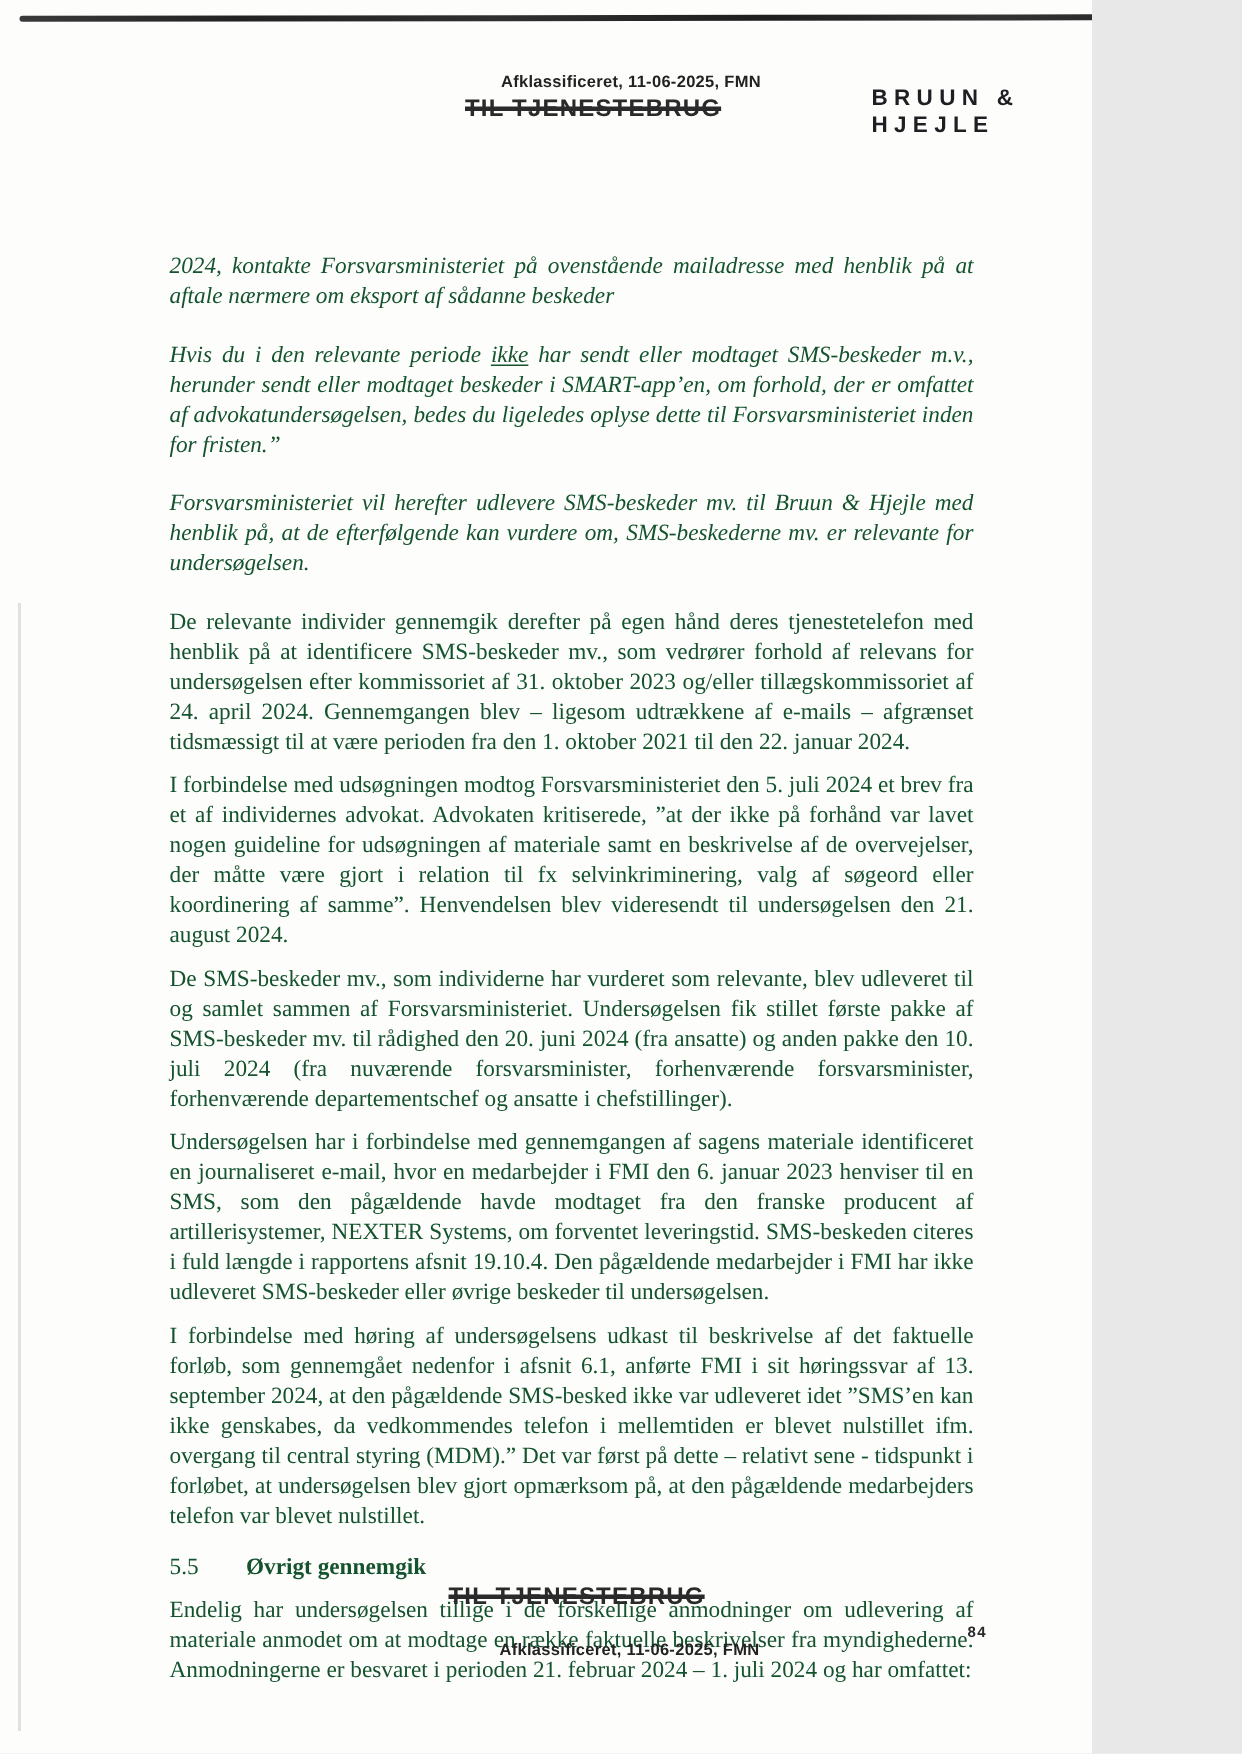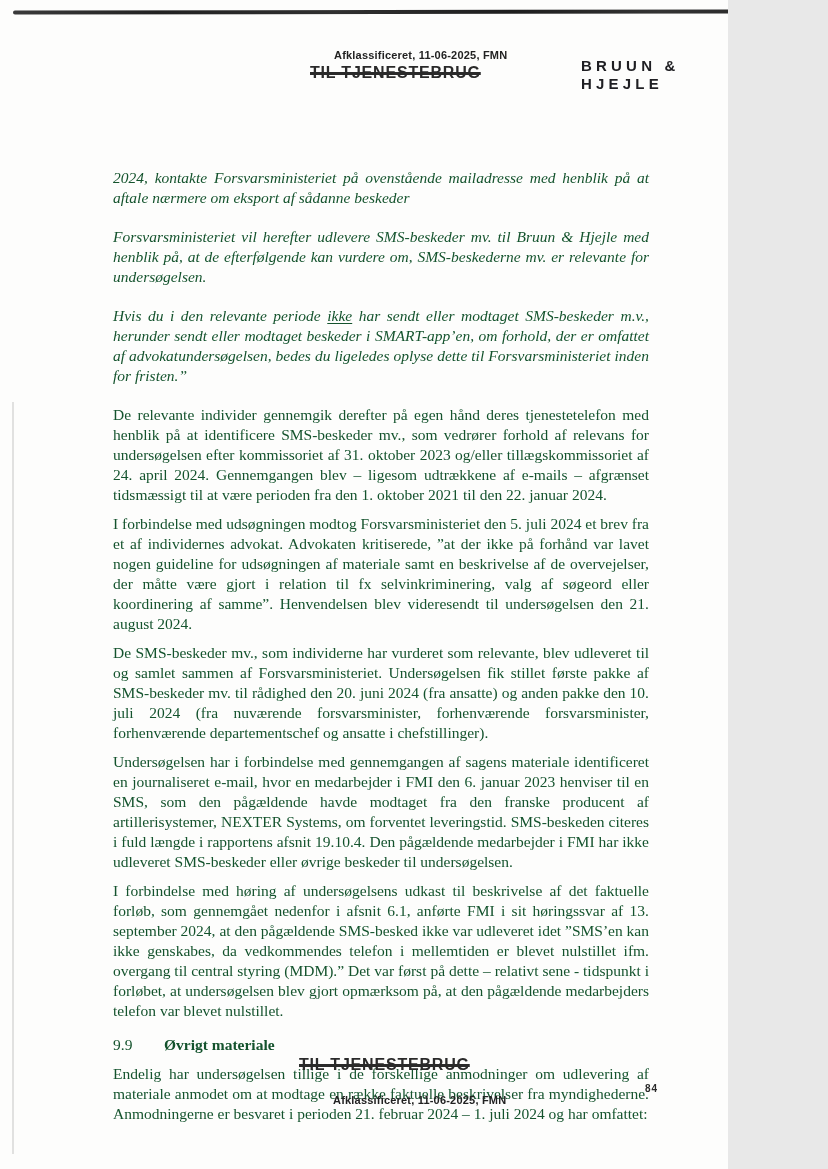--- a/index.html
+++ b/index.html
@@ -133,28 +133,28 @@
   <div class="scan-line-left"></div>
 
   <div class="declass-top">Afklassificeret, 11-06-2025, FMN</div>
 
   <div class="classification-top">TIL TJENESTEBRUG</div>
 
   <div class="firm-logo">BRUUN &amp; HJEJLE</div>
 
   <div class="doc-body">
       <p class="para quote"><span>2024, kontakte Forsvarsministeriet på ovenstående mailadresse med henblik på at aftale nærmere om eksport af sådanne beskeder</span></p>
+      <p class="para quote"><span>Hvis du i den relevante periode </span><span class="u">ikke</span><span> har sendt eller modtaget SMS-beskeder m.v., herunder sendt eller modtaget beskeder i SMART-app’en, om forhold, der er omfattet af advokatundersøgelsen, bedes du ligeledes oplyse dette til Forsvarsministeriet inden for fristen.”</span></p>
       <p class="para quote"><span>Forsvarsministeriet vil herefter udlevere SMS-beskeder mv. til Bruun &amp; Hjejle med henblik på, at de efterfølgende kan vurdere om, SMS-beskederne mv. er relevante for undersøgelsen.</span></p>
-      <p class="para quote"><span>Hvis du i den relevante periode </span><span class="u">ikke</span><span> har sendt eller modtaget SMS-beskeder m.v., herunder sendt eller modtaget beskeder i SMART-app’en, om forhold, der er omfattet af advokatundersøgelsen, bedes du ligeledes oplyse dette til Forsvarsministeriet inden for fristen.”</span></p>
       <p class="para body"><span>De relevante individer gennemgik derefter på egen hånd deres tjenestetelefon med henblik på at identificere SMS-beskeder mv., som vedrører forhold af relevans for undersøgelsen efter kommissoriet af 31. oktober 2023 og/eller tillægskommissoriet af 24. april 2024. Gennemgangen blev – ligesom udtrækkene af e-mails – afgrænset tidsmæssigt til at være perioden fra den 1. oktober 2021 til den 22. januar 2024.</span></p>
       <p class="para body"><span>I forbindelse med udsøgningen modtog Forsvarsministeriet den 5. juli 2024 et brev fra et af individernes advokat. Advokaten kritiserede, ”at der ikke på forhånd var lavet nogen guideline for udsøgningen af materiale samt en beskrivelse af de overvejelser, der måtte være gjort i relation til fx selvinkriminering, valg af søgeord eller koordinering af samme”. Henvendelsen blev videresendt til undersøgelsen den 21. august 2024.</span></p>
       <p class="para body"><span>De SMS-beskeder mv., som individerne har vurderet som relevante, blev udleveret til og samlet sammen af Forsvarsministeriet. Undersøgelsen fik stillet første pakke af SMS-beskeder mv. til rådighed den 20. juni 2024 (fra ansatte) og anden pakke den 10. juli 2024 (fra nuværende forsvarsminister, forhenværende forsvarsminister, forhenværende departementschef og ansatte i chefstillinger).</span></p>
       <p class="para body"><span>Undersøgelsen har i forbindelse med gennemgangen af sagens materiale identificeret en journaliseret e-mail, hvor en medarbejder i FMI den 6. januar 2023 henviser til en SMS, som den pågældende havde modtaget fra den franske producent af artillerisystemer, NEXTER Systems, om forventet leveringstid. SMS-beskeden citeres i fuld længde i rapportens afsnit 19.10.4. Den pågældende medarbejder i FMI har ikke udleveret SMS-beskeder eller øvrige beskeder til undersøgelsen.</span></p>
       <p class="para body"><span>I forbindelse med høring af undersøgelsens udkast til beskrivelse af det faktuelle forløb, som gennemgået nedenfor i afsnit 6.1, anførte FMI i sit høringssvar af 13. september 2024, at den pågældende SMS-besked ikke var udleveret idet ”SMS’en kan ikke genskabes, da vedkommendes telefon i mellemtiden er blevet nulstillet ifm. overgang til central styring (MDM).” Det var først på dette – relativt sene - tidspunkt i forløbet, at undersøgelsen blev gjort opmærksom på, at den pågældende medarbejders telefon var blevet nulstillet.</span></p>
-      <div class="section-heading"><span class="section-number">9.9</span><span class="section-title">Øvrigt materiale</span></div>
+      <div class="section-heading"><span class="section-number">5.5</span><span class="section-title">Øvrigt gennemgik</span></div>
       <p class="para body"><span>Endelig har undersøgelsen tillige i de forskellige anmodninger om udlevering af materiale anmodet om at modtage en række faktuelle beskrivelser fra myndighederne. Anmodningerne er besvaret i perioden 21. februar 2024 – 1. juli 2024 og har omfattet:</span></p>
     </div>
 
   <div class="classification-bottom">TIL TJENESTEBRUG</div>
 
   <div class="declass-bottom">Afklassificeret, 11-06-2025, FMN</div>
 
   <div class="page-number">84</div>
 
 </div>

